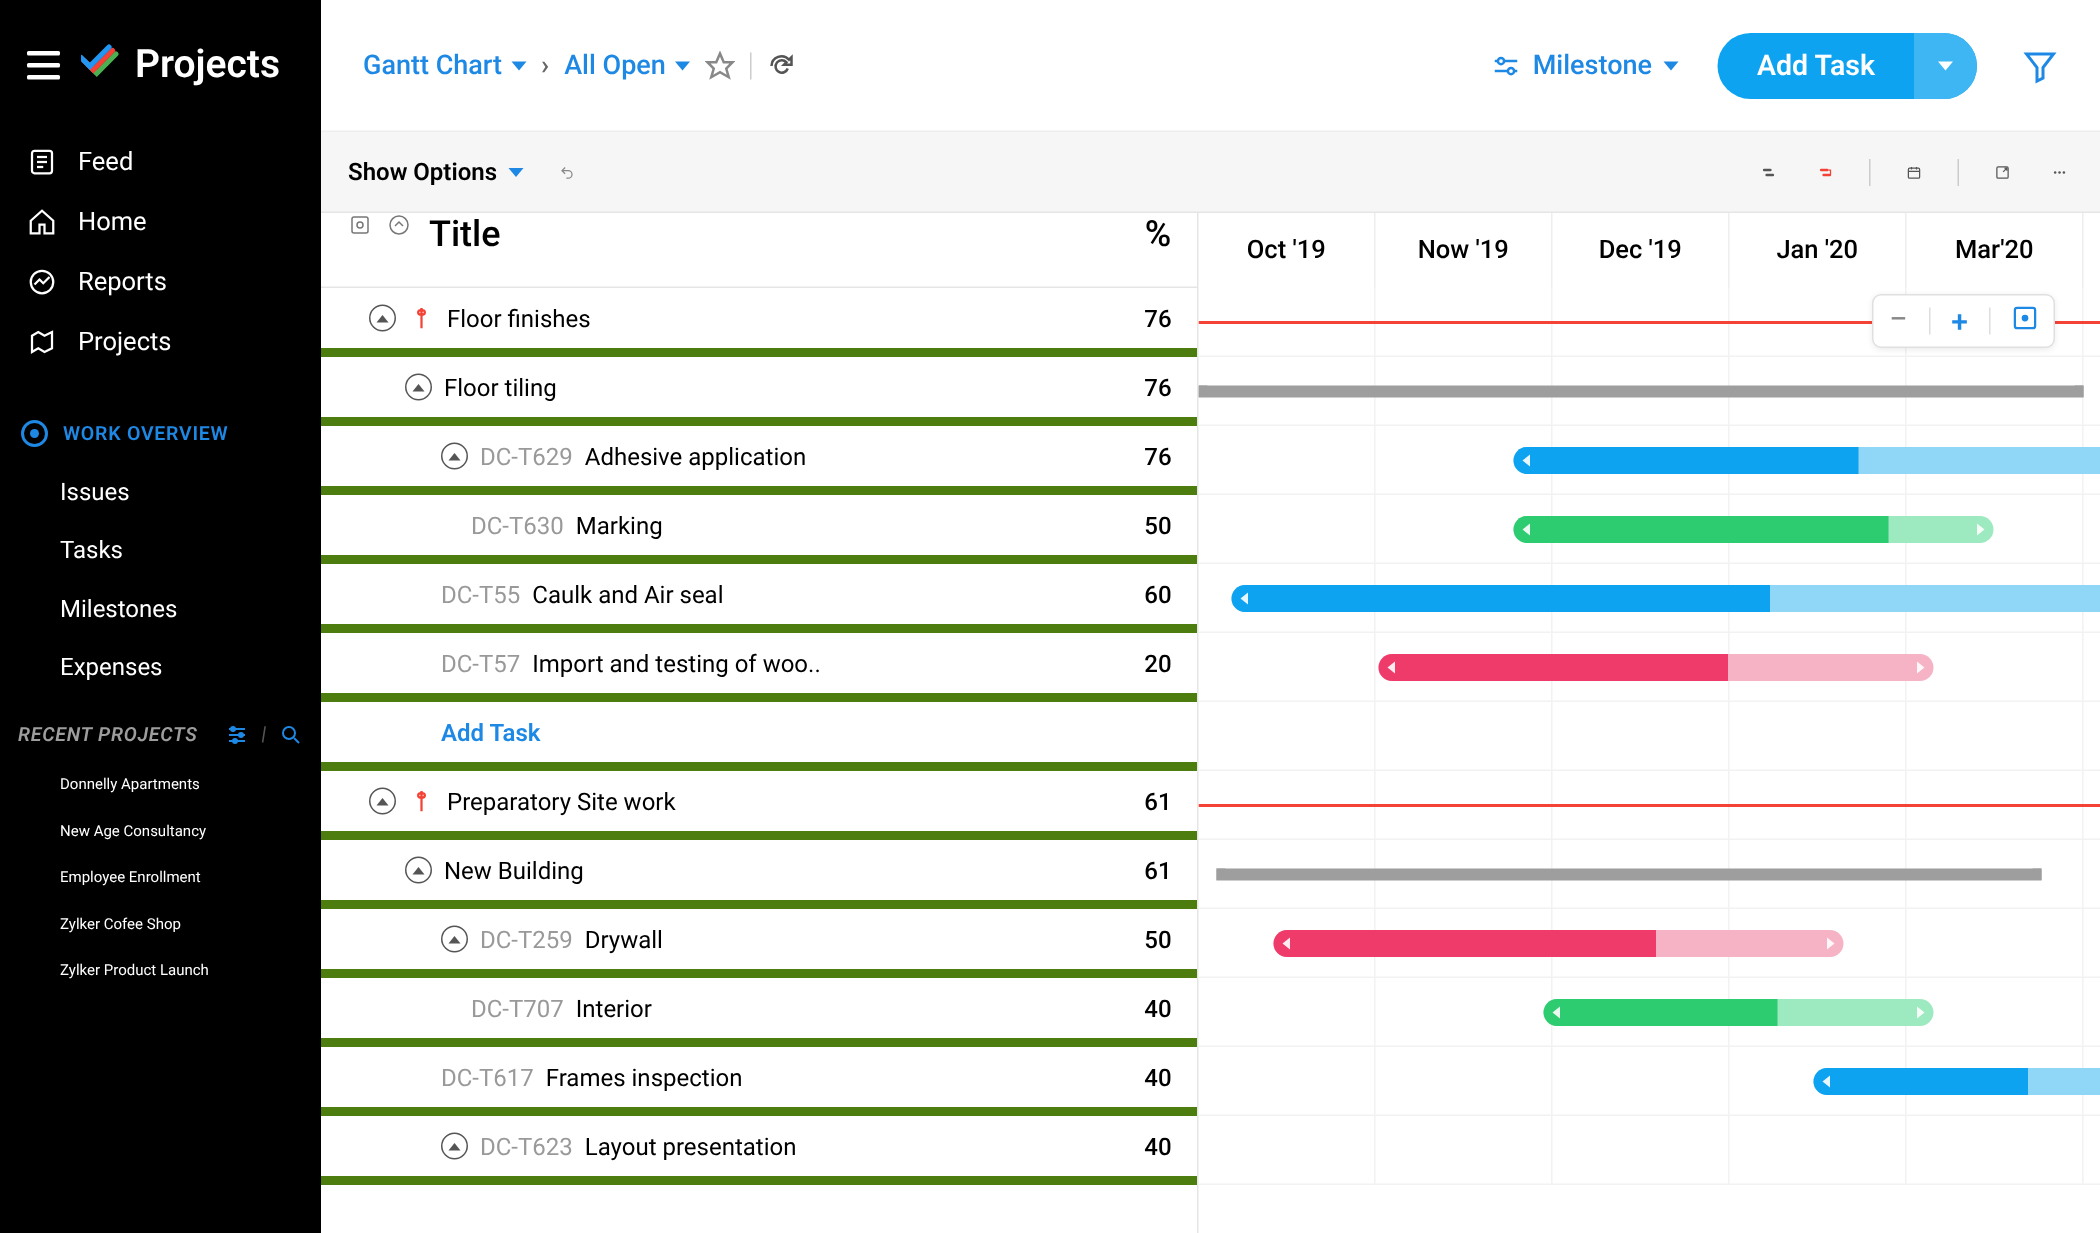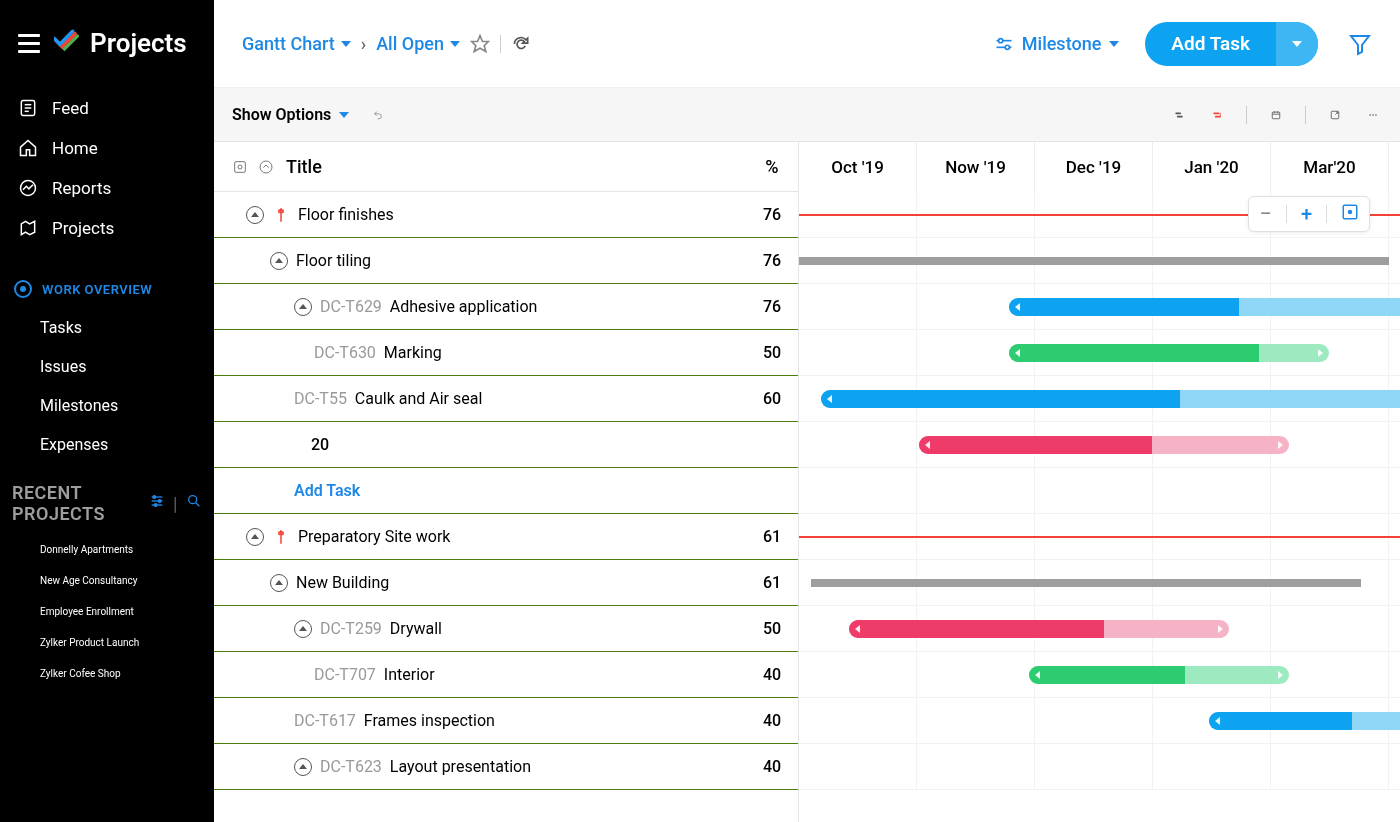--- a/index.html
+++ b/index.html
@@ -14,21 +14,21 @@
 .logo-icon svg { display: block; }
 .logo-text { font-size: 26px; font-weight: 600; }
 .nav-main { padding: 0 0 20px 0; }
 .nav-item { display: flex; align-items: center; gap: 14px; padding: 10px 18px; font-size: 17px; cursor: pointer; color: #fff; }
 .nav-item svg { width: 20px; height: 20px; flex-shrink: 0; }
 .section-header { display: flex; align-items: center; gap: 10px; padding: 12px 14px 10px 14px; font-size: 13px; font-weight: 600; letter-spacing: .5px; color: #9d9d9d; }
 .section-header.blue { color: #1e88e5; }
 .section-header .circle-icon { width: 18px; height: 18px; border: 2px solid #1e88e5; border-radius: 50%; position: relative; flex-shrink:0;}
 .section-header .circle-icon::after { content:""; position:absolute; width:6px; height:6px; background:#1e88e5; border-radius:50%; left:4px; top:4px;}
 .sub-item { padding: 10px 18px 10px 40px; font-size: 16px; color: #fff; cursor: pointer; }
-.recent-header { display: flex; align-items: center; padding: 18px 12px 10px 12px; font-size: 18px; font-weight: 600; letter-spacing: .5px; color: #9d9d9d; gap: 8px; }
+.recent-header { display: flex; align-items: center; padding: 18px 12px 10px 12px; font-size: 13px; font-weight: 600; letter-spacing: .5px; color: #9d9d9d; gap: 8px; font-style: italic; }
 .recent-icons { display:flex; gap:8px; margin-left:auto; }
 .recent-icons svg { width:16px; height:16px; }
 .recent-item { padding: 10px 30px 10px 40px; font-size: 10px; color: #fff; cursor: pointer; white-space: nowrap; overflow: hidden; }
 
 
 .main { flex: 1; display: flex; flex-direction: column; min-width: 0; }
 .topbar { height: 88px; display: flex; align-items: center; padding: 0 28px; gap: 10px; border-bottom: 1px solid #eee; }
 .breadcrumb { display: flex; align-items: center; gap: 10px; color: #1e88e5; font-size: 18px; font-weight: 500; }
 .bc-sep { color: #666; }
 .bc-item { display: flex; align-items: center; gap: 6px; cursor: pointer; }
@@ -49,28 +49,28 @@
 .show-options .caret-down { border-top-color:#1e88e5; }
 .toolbar svg { width:18px; height:18px; }
 .toolbar .spacer { flex:1; }
 .toolbar-ico { color:#555; cursor:pointer; padding:4px; }
 .toolbar-ico.red { color:#f44336; }
 
 
 .gantt-wrap { flex:1; display:flex; min-height:0; }
 .left-pane { width: 585px; border-right: 1px solid #e5e5e5; overflow:hidden; flex-shrink:0;}
 .right-pane { flex:1; position:relative; overflow:hidden; }
-.header-row { height: 50px; display:flex; align-items:center; border-bottom: 1px solid #e5e5e5; font-size:18px; }
+.header-row { height: 50px; display:flex; align-items:flex-start; border-bottom: 1px solid #e5e5e5; font-size:24px; }
 .left-pane .header-row { padding-left:18px; gap:12px; }
 .title-col { font-weight:500; flex:1; }
 .pct-col { width:52px; text-align:center; font-weight:500; }
 .time-header { display:flex; height:50px; }
 .time-cell { flex:0 0 118px; display:flex; align-items:center; justify-content:center; font-size:17px; font-weight:500; border-right:1px solid #eee; }
 
-.task-row { height: 46px; display:flex; align-items:center; border-bottom:1px solid #4d7c0f; font-size: 16px; }
+.task-row { height: 46px; display:flex; align-items:center; border-bottom:6px solid #4d7c0f; font-size: 16px; }
 .left-pane .task-row { padding-left: 18px; }
 .row-indent-0 { padding-left: 32px !important; }
 .row-indent-1 { padding-left: 56px !important; }
 .row-indent-2 { padding-left: 80px !important; }
 .row-indent-3 { padding-left: 100px !important; }
 .collapse-ico { width:18px; height:18px; border:1.5px solid #555; border-radius:50%; display:inline-flex; align-items:center; justify-content:center; margin-right:8px; flex-shrink:0; cursor:pointer;}
 .collapse-ico::after { content:""; width:0; height:0; border-left:4px solid transparent; border-right:4px solid transparent; border-bottom:5px solid #555; }
 .milestone-flag { color:#f44336; margin-right:8px; flex-shrink:0;}
 .task-code { color:#999; margin-right:4px; }
 .task-title { flex:1; overflow:hidden; white-space:nowrap; text-overflow:ellipsis; }
@@ -153,22 +153,22 @@
         </svg>
         <span>Projects</span>
       </div>
     </div>
 
   <div class="section-header blue">
     <span class="circle-icon"></span>
     <span>WORK OVERVIEW</span>
   </div>
   <div id="work-items">
+      <div class="sub-item">Issues</div>
       <div class="sub-item">Tasks</div>
-      <div class="sub-item">Issues</div>
       <div class="sub-item">Milestones</div>
       <div class="sub-item">Expenses</div>
     </div>
 
   <div class="recent-header">
     <span>RECENT PROJECTS</span>
     <span class="recent-icons">
       <svg viewBox="0 0 24 24" stroke="#1e88e5" fill="none" stroke-width="2">
           <line x1="4" y1="6" x2="20" y2="6"></line>
           <line x1="4" y1="12" x2="20" y2="12"></line>
@@ -181,22 +181,22 @@
       <svg viewBox="0 0 24 24" stroke="#1e88e5" fill="none" stroke-width="2">
           <circle cx="10" cy="10" r="6"></circle>
           <line x1="15" y1="15" x2="20" y2="20"></line>
         </svg>
     </span>
   </div>
   <div id="recent-items">
       <div class="recent-item">Donnelly Apartments</div>
       <div class="recent-item">New Age Consultancy</div>
       <div class="recent-item">Employee Enrollment</div>
+      <div class="recent-item">Zylker Cofee Shop</div>
       <div class="recent-item">Zylker Product Launch</div>
-      <div class="recent-item">Zylker Cofee Shop</div>
     </div>
 </div>
 
 <div class="main">
   <div class="topbar">
     <div class="breadcrumb">
       <span class="bc-item">
           <span>Gantt Chart</span>
           <span class="caret-down"></span>
         </span>
@@ -310,20 +310,21 @@
           </div>
           <div class="task-row row-indent-3">
             <span class="task-title "><span class="task-code">DC-T630</span> Marking</span>
             <span class="task-pct">50</span>
           </div>
           <div class="task-row row-indent-2">
             <span class="task-title "><span class="task-code">DC-T55</span> Caulk and Air seal</span>
             <span class="task-pct">60</span>
           </div>
           <div class="task-row row-indent-2">
+            <span class="task-title "><span class="task-code">DC-T57</span> Import and testing of woo..</span>
             <span class="task-pct">20</span>
           </div>
           <div class="task-row row-indent-2">
             <span class="task-title add-task-link">Add Task</span>
             <span class="task-pct"></span>
           </div>
           <div class="task-row row-indent-0">
             <span class="collapse-ico"></span>
             <svg class="milestone-flag" width="18" height="18" viewBox="0 0 24 24">
               <path d="M12 3 V21 M12 5 C16 5 16 9 12 9 M12 5 C8 5 8 9 12 9" stroke="#f44336" stroke-width="2" fill="none"></path>

